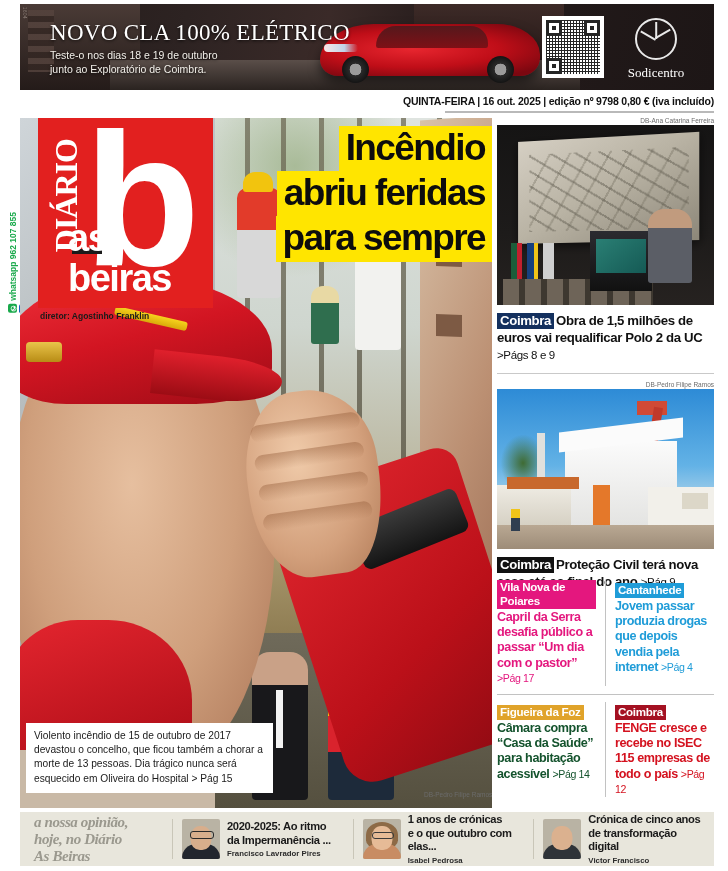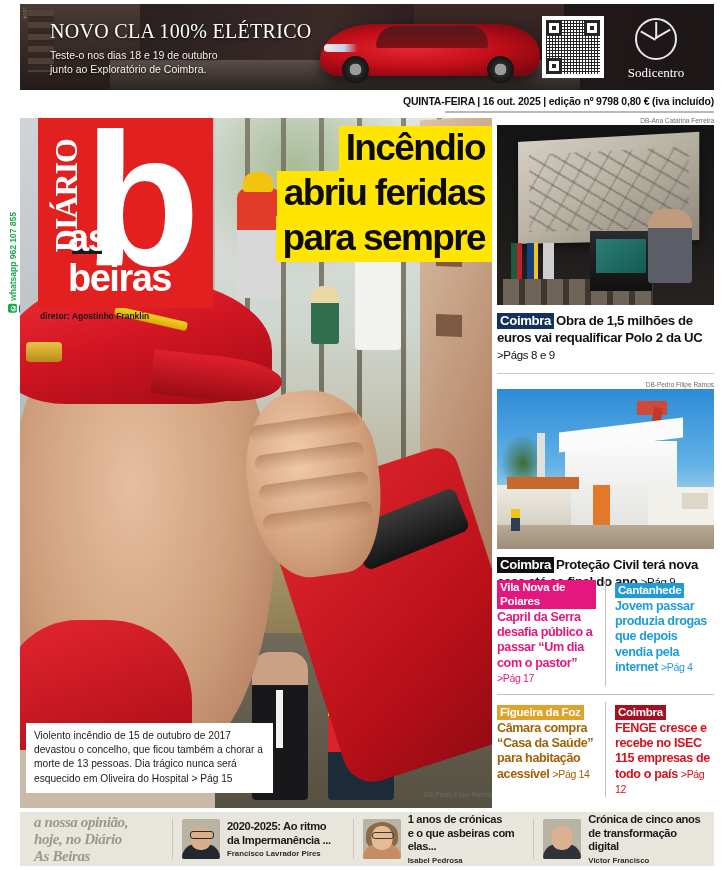--- a/index.html
+++ b/index.html
@@ -47,21 +47,21 @@
     border-radius: 34px 30px 4px 4px;
   }
   .ad-car .wheel{ position:absolute; bottom:-7px; width:27px;height:27px;border-radius:50%;
      background: radial-gradient(circle,#9b9b9b 0 30%, #2a2a2a 32%, #141414 70%, #000 100%); }
   .ad-car .wheel.w1{ left:22px; } .ad-car .wheel.w2{ right:26px; }
   .ad-car .hl{ position:absolute; left:4px; top:20px; width:34px;height:8px;border-radius:6px;
      background: linear-gradient(90deg,#fff,#bfe8ff 60%, rgba(255,255,255,0)); opacity:.9; }
 
   .ad-title {
     position:absolute; left:30px; top:16px;
-    color:#fff; font-family:"Liberation Serif", serif; font-size:20px; letter-spacing:.3px;
+    color:#fff; font-family:"Liberation Serif", serif; font-size:23px; letter-spacing:.3px;
     text-shadow: 0 1px 3px rgba(0,0,0,.8);
   }
   .ad-sub {
     position:absolute; left:30px; top:44px; color:#f2efe9;
     font-size:10.5px; line-height:14px; text-shadow:0 1px 3px rgba(0,0,0,.85);
   }
   .ad-qr {
     position:absolute; right:110px; top:12px; width:62px; height:62px;
     background:#fff; padding:4px;
   }
@@ -319,21 +319,21 @@
   .box{ width:104px; }
   .box .btag{ display:inline-block; color:#fff; font-weight:bold; font-size:11.6px;
     padding:0 3px 1px 3px; letter-spacing:-.3px; line-height:14px; }
   .box .btxt{ font-weight:bold; font-size:12.6px; line-height:15.2px; letter-spacing:-.4px; margin-top:1px;}
   .box .bpage{ font-weight:normal; font-size:10.6px; }
   .box-div{ height:1px; background:#c2c2c2; margin:8px 0 7px 0; }
   .vdiv{ width:1px; background:#c2c2c2; }
 
   .c-pink{ background:#e4177e; } .t-pink{ color:#e4177e; }
   .c-blue{ background:#1f9cd8; } .t-blue{ color:#1f9cd8; }
-  .c-gold{ background:#e0a32a; } .t-gold{ color:#a16207; }
+  .c-gold{ background:#e0a32a; } .t-gold{ color:#14532d; }
   .c-dred{ background:#a41122; } .t-red{ color:#d4121f; }
 
   
   .opinion{
     position:absolute; left:20px; top:812px; width:694px; height:54px;
     background:#e8e6dc; display:flex; align-items:center;
   }
   .op-title{
     width:152px; padding-left:14px; color:#9a988e;
     font-family:"Liberation Serif",serif; font-style:italic; font-weight:bold;
@@ -591,21 +591,21 @@
     <div class="op-sep"></div>
 
     <div class="op-item">
       <div class="op-ava av2">
           <span class="b"></span>
           <span class="f"></span>
         </div>
       <div>
         <div class="op-txt">
           <div>1 anos de crónicas</div>
-          <div>e o que asbeiras com elas...</div>
+          <div>e o que outubro com elas...</div>
         </div>
         <div class="op-auth">Isabel Pedrosa</div>
       </div>
     </div>
     <div class="op-sep"></div>
 
     <div class="op-item">
       <div class="op-ava av3">
           <span class="b"></span>
           <span class="f"></span>

